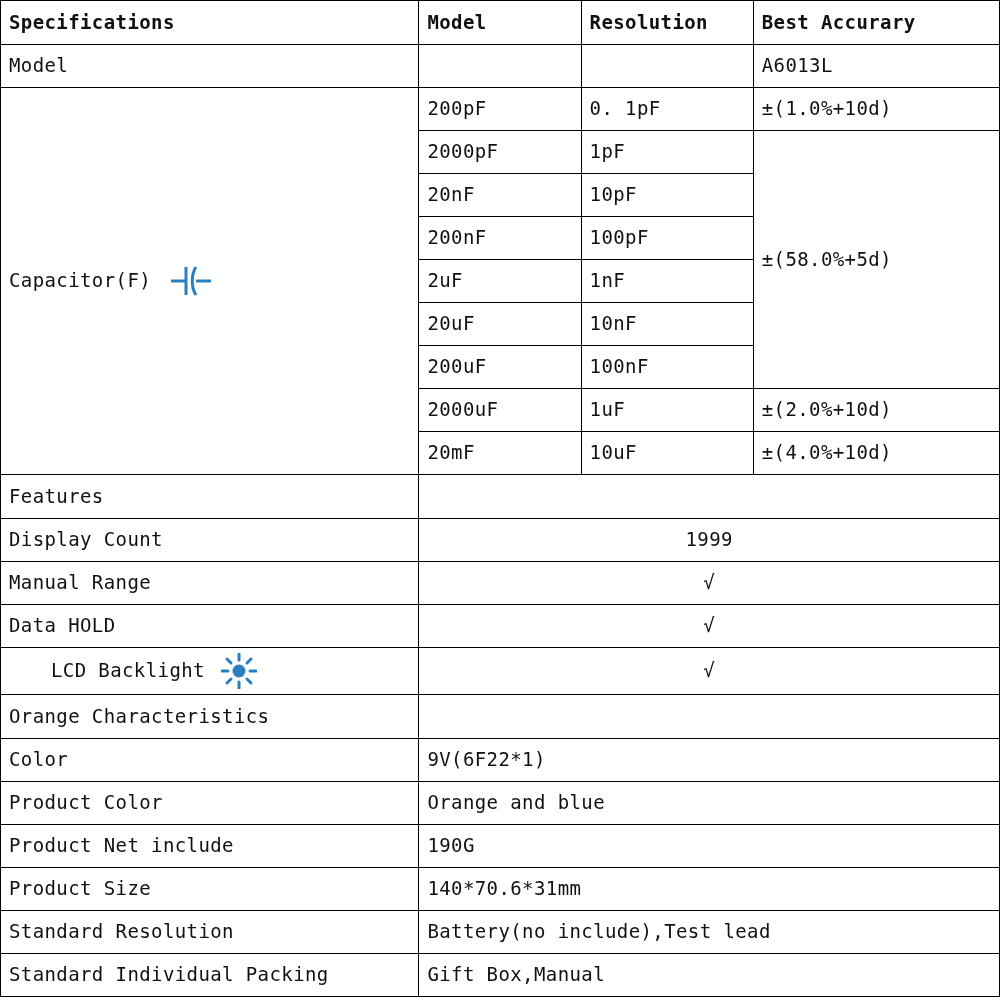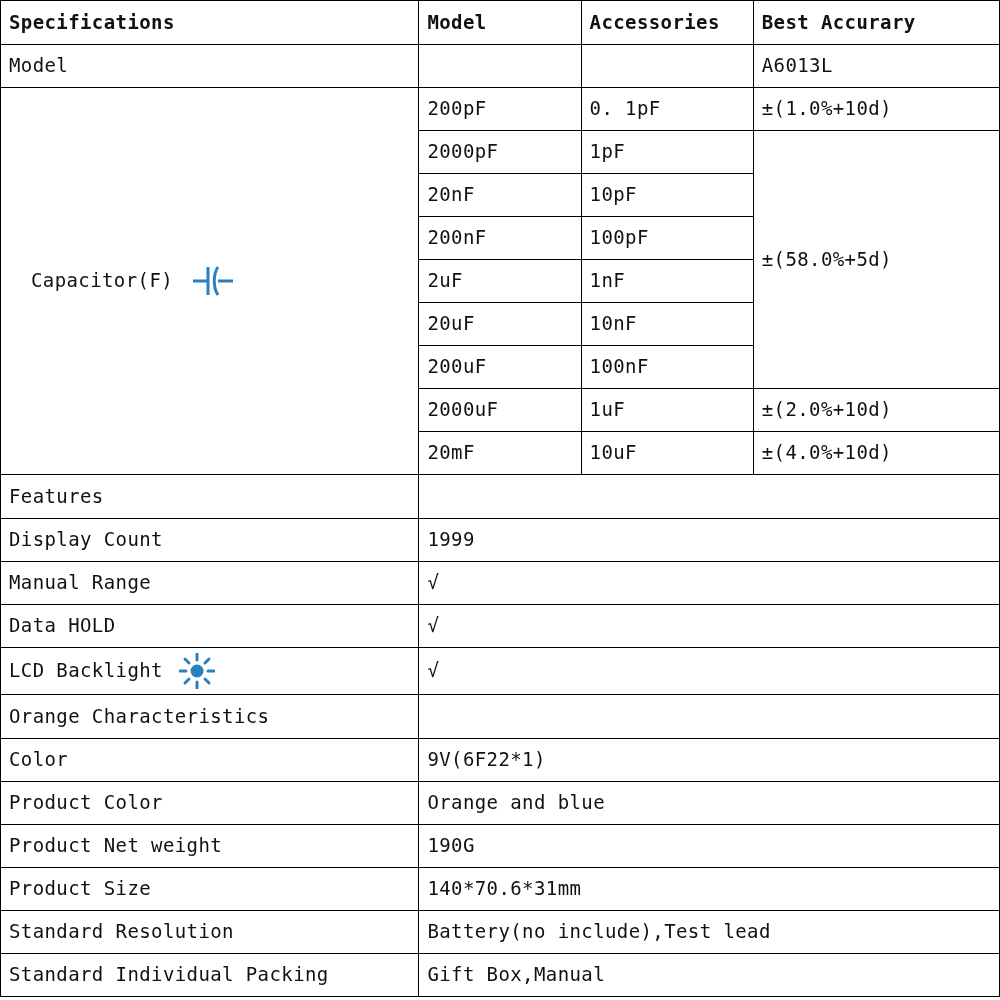--- a/index.html
+++ b/index.html
@@ -34,45 +34,45 @@
   .col-acc   { width: 246px; }
 
   .hdr {
     font-weight: bold;
     font-size: 21px;
   }
   .section-hdr {
     font-weight: normal;
     font-size: 21px;
   }
-  .center { text-align: left; }
+  .center { text-align: center; }
   .empty { }
 
   .row-h { height: 44px; }
   .row-n { height: 43px; }
 
   .cap-cell {
     position: relative;
   }
   .cap-inner {
     display: flex;
     align-items: center;
     gap: 18px;
-    margin-left: 22px;
   }
   .cap-icon {
     display: inline-block;
     width: 44px;
     height: 34px;
     flex: none;
   }
   .backlight-inner {
     display: flex;
     align-items: center;
     gap: 16px;
+    margin-left: 42px;
   }
   .bl-icon {
     display: inline-block;
     width: 36px;
     height: 36px;
     flex: none;
   }
   .check {
     font-size: 21px;
   }
@@ -85,21 +85,21 @@
     <col class="col-spec">
       <col class="col-range">
       <col class="col-res">
       <col class="col-acc">
   </colgroup>
   <tbody>
 
     <tr class="row-h">
       <td class="hdr">Specifications</td>
       <td class="hdr">Model</td>
-      <td class="hdr">Accessories</td>
+      <td class="hdr">Resolution</td>
       <td class="hdr">Best Accurary</td>
     </tr>
 
     <tr class="row-n">
       <td>Model</td>
       <td class="empty"></td>
       <td class="empty"></td>
       <td>A6013L</td>
     </tr>
 
@@ -206,21 +206,21 @@
 
     <tr class="row-n">
       <td>Color</td>
       <td colspan="3">9V(6F22*1)</td>
     </tr>
     <tr class="row-n">
       <td>Product Color</td>
       <td colspan="3">Orange and blue</td>
     </tr>
     <tr class="row-n">
-      <td>Product Net weight</td>
+      <td>Product Net include</td>
       <td colspan="3">190G</td>
     </tr>
     <tr class="row-n">
       <td>Product Size</td>
       <td colspan="3">140*70.6*31mm</td>
     </tr>
     <tr class="row-n">
       <td>Standard Resolution</td>
       <td colspan="3">Battery(no include),Test lead</td>
     </tr>

